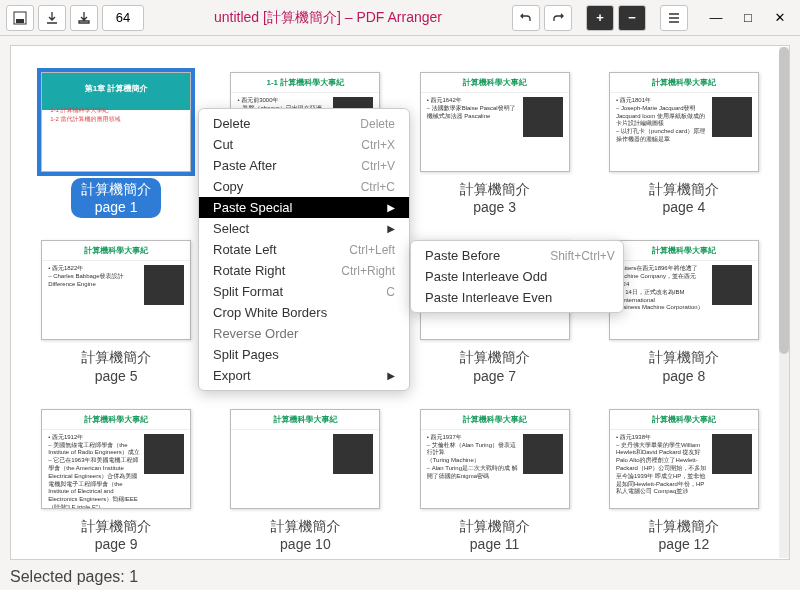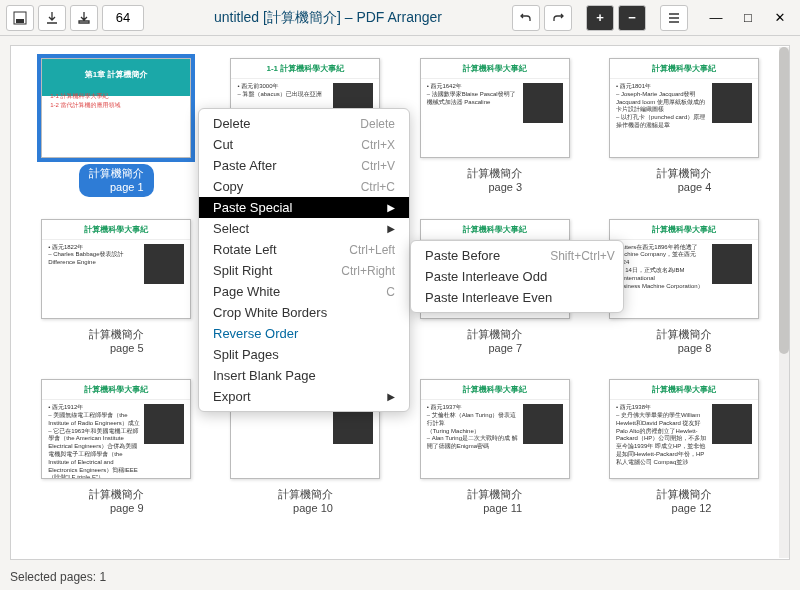--- a/index.html
+++ b/index.html
@@ -1,34 +1,34 @@
 <!DOCTYPE html>
 <html><head>
 <meta charset="utf-8">
 <style>
 * { box-sizing: border-box; margin: 0; padding: 0; font-family: "Segoe UI", Arial, sans-serif; }
 body { background: #f5f4f2; width: 800px; height: 590px; overflow: hidden; position: relative; }
 .toolbar { height: 36px; background: #f5f4f2; border-bottom: 1px solid #d0d0d0; display: flex; align-items: center; padding: 0 6px; gap: 4px; justify-content: flex-end; }
 .tbtn { width: 28px; height: 26px; border: 1px solid #c5c5c5; border-radius: 3px; background: #fff; display: flex; align-items: center; justify-content: center; cursor: pointer; font-size: 13px; }
 .tinput { width: 42px; height: 26px; border: 1px solid #c5c5c5; border-radius: 3px; background: #fff; text-align: center; font-size: 13px; padding: 0 4px; }
-.title { flex: 1; text-align: center; font-size: 14px; color: #0c4a6e; }
+.title { flex: 1; text-align: center; font-size: 14px; color: #be185d; }
 .content { position: absolute; top: 45px; left: 10px; right: 10px; bottom: 30px; border: 1px solid #d0d0d0; background: #fff; overflow-y: auto; padding: 12px 24px; }
-.grid { display: grid; grid-template-columns: repeat(4, 1fr); gap: 22px 27px; }
+.grid { display: grid; grid-template-columns: repeat(4, 1fr); gap: 22px 27px; margin-top: 14px; }
 .page { display: flex; flex-direction: column; align-items: center; }
 .thumb { width: 150px; height: 100px; border: 1px solid #bbb; box-shadow: 1px 1px 3px rgba(0,0,0,0.15); background: #fff; position: relative; overflow: hidden; }
 .page.selected .thumb { outline: 4px solid #2e7cd6; outline-offset: 0; }
 .page.selected .caption { background: #2e7cd6; color: #fff; border-radius: 10px; padding: 2px 10px; }
-.caption { font-size: 11px; color: #444; text-align: right; margin-top: 6px; line-height: 1.3; padding: 2px 10px; }
+.caption { font-size: 14px; color: #444; text-align: center; margin-top: 6px; line-height: 1.3; padding: 2px 10px; }
 .th-header { height: 20px; display: flex; align-items: center; justify-content: center; font-size: 8px; color: #1a9b5e; font-weight: bold; border-bottom: 1px solid #eee; }
 .th-body { padding: 4px 6px; font-size: 6px; color: #333; line-height: 1.3; display: flex; gap: 4px; }
 .th-side img, .imgbox { width: 40px; height: 40px; background: #333; }
-.footer { position: absolute; bottom: 0; left: 0; right: 0; height: 26px; display: flex; align-items: center; padding: 0 10px; font-size: 12px; color: #444; }
+.footer { position: absolute; bottom: 0; left: 0; right: 0; height: 26px; display: flex; align-items: center; padding: 0 10px; font-size: 16px; color: #444; }
 .ctxmenu { position: absolute; background: #fff; border: 1px solid #ccc; border-radius: 6px; box-shadow: 0 3px 14px rgba(0,0,0,0.22); padding: 4px 0; font-size: 13px; color: #333; z-index: 100; }
 .ctxmenu .item { display: flex; justify-content: space-between; align-items: center; padding: 3px 14px; cursor: pointer; min-width: 190px; white-space: nowrap; gap: 26px; }
-.ctxmenu .item.disabled { color: #0369a1; }
+.ctxmenu .item.disabled { color: #737373; }
 .ctxmenu .item.hl { background: #000000; color: #fff; }
 .ctxmenu .shortcut { color: #999; font-size: 12px; margin-left: 24px; }
 .ctxmenu .arrow { font-size: 10px; margin-left: 24px; }
 .ctxmenu .item.hl .arrow { color: #fff; }
 #main-menu { top: 108px; left: 198px; width: 212px; }
 #sub-menu { top: 203px; left: 410px; width: 214px; margin-top: 37px; }
 .scrollbar-track { position: absolute; right: 11px; top: 47px; bottom: 32px; width: 10px; background: #f0efee; }
 .scrollbar-thumb { position: absolute; left: 0; width: 10px; background: #c7c6c4; border-radius: 5px; top: 0; height: 60%; }
 .slide1 { background: linear-gradient(#1ba8a8 0 38%, #fff 38% 100%); }
 .slide1 .ttl { color: #fff; font-size: 8px; text-align: center; padding-top: 10px; font-weight: bold; }
@@ -233,40 +233,37 @@
     </div>
     <div class="item">
       <span>Select</span>
       <span class="arrow">▶</span>
     </div>
     <div class="item">
       <span>Rotate Left</span>
       <span class="shortcut">Ctrl+Left</span>
     </div>
     <div class="item">
-      <span>Split Right</span>
+      <span>Rotate Right</span>
       <span class="shortcut">Ctrl+Right</span>
     </div>
     <div class="item">
-      <span>Page White</span>
+      <span>Split Format</span>
       <span class="shortcut">C</span>
     </div>
     <div class="item">
       <span>Crop White Borders</span>
     </div>
     <div class="item disabled">
       <span>Reverse Order</span>
     </div>
     <div class="item">
       <span>Split Pages</span>
     </div>
     <div class="item">
-      <span>Insert Blank Page</span>
-    </div>
-    <div class="item">
       <span>Export</span>
       <span class="arrow">▶</span>
     </div>
   </div>
 <div class="ctxmenu" id="sub-menu">
     <div class="item">
       <span>Paste Before</span>
       <span class="shortcut">Shift+Ctrl+V</span>
     </div>
     <div class="item">

